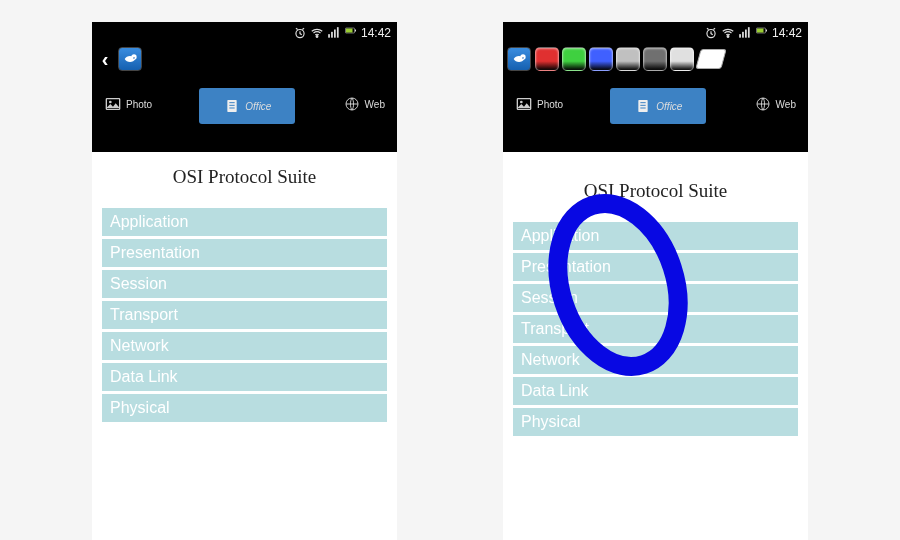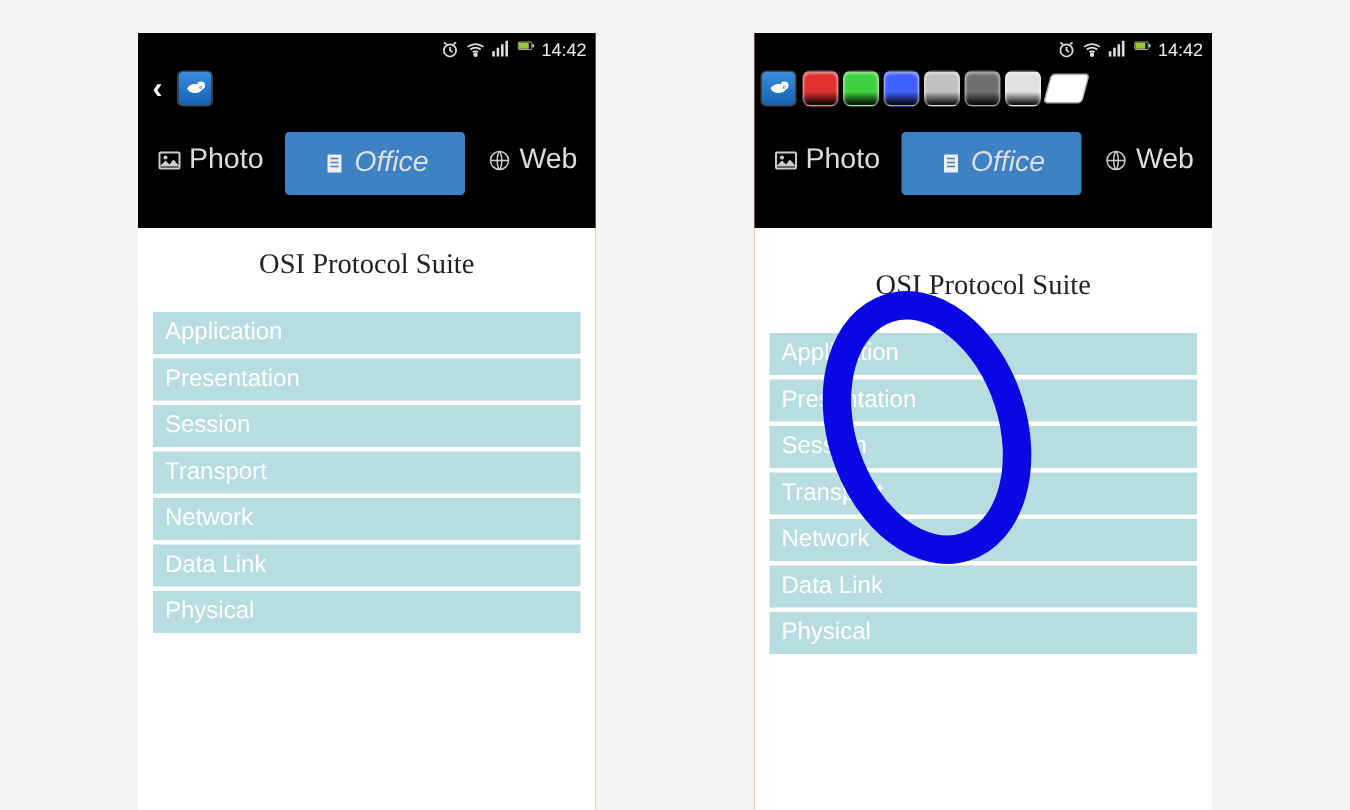--- a/index.html
+++ b/index.html
@@ -74,21 +74,21 @@
     display: flex;
     align-items: flex-start;
     justify-content: space-between;
     padding: 14px 6px 0 6px;
   }
   .nav-item {
     color: #ddd;
     display: flex;
     align-items: center;
     gap: 4px;
-    font-size: 19px;
+    font-size: 10px;
     padding: 8px 6px;
   }
   .nav-item.active {
     background: #3d82c4;
     border-radius: 3px;
     padding: 10px 24px;
     font-style: italic;
   }
   .nav-ico { width:18px; height:16px; }
   .content {

